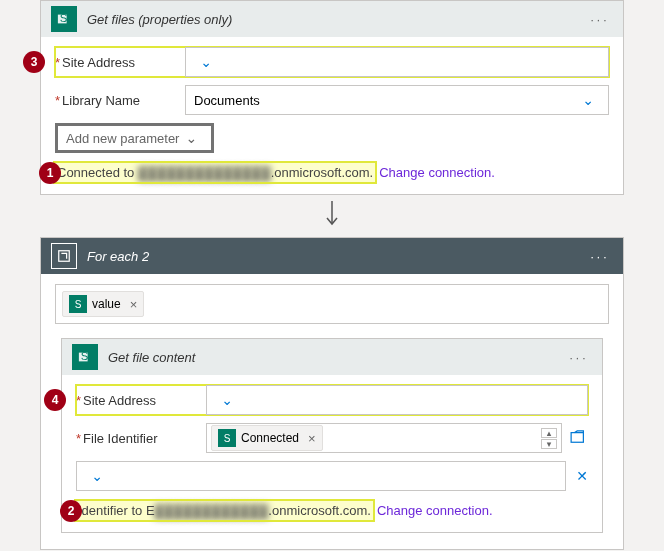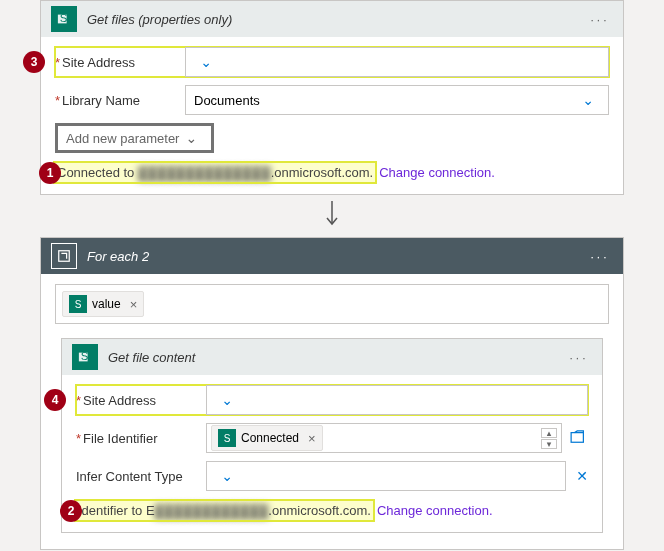--- a/index.html
+++ b/index.html
@@ -165,23 +165,20 @@
                 </span>
             </div>
             <span class="openfile">
               <svg width="18" height="14" viewBox="0 0 20 16" fill="none" stroke="#0078d4" stroke-width="1.4">
                   <rect x="1" y="3" width="14" height="11"></rect>
                   <polyline points="5,3 8,1 15,1 15,3"></polyline>
                 </svg>
             </span>
           </div>
           <div class="row">
-            <div class="lbl">
-                <span>Infer Content Type</span>
-              </div>
             <div class="fld">
               <span class="chev">⌄</span>
             </div>
             <span class="closebtn">✕</span>
           </div>
           <div class="footer hl rel">
             <div class="callout c1">2</div>
             <span class="ct"><span>Identifier to E</span><span class="blur">▓▓▓▓▓▓▓▓▓▓▓▓</span><span>.onmicrosoft.com.</span></span>
             <span class="link">Change connection.</span>
           </div>

